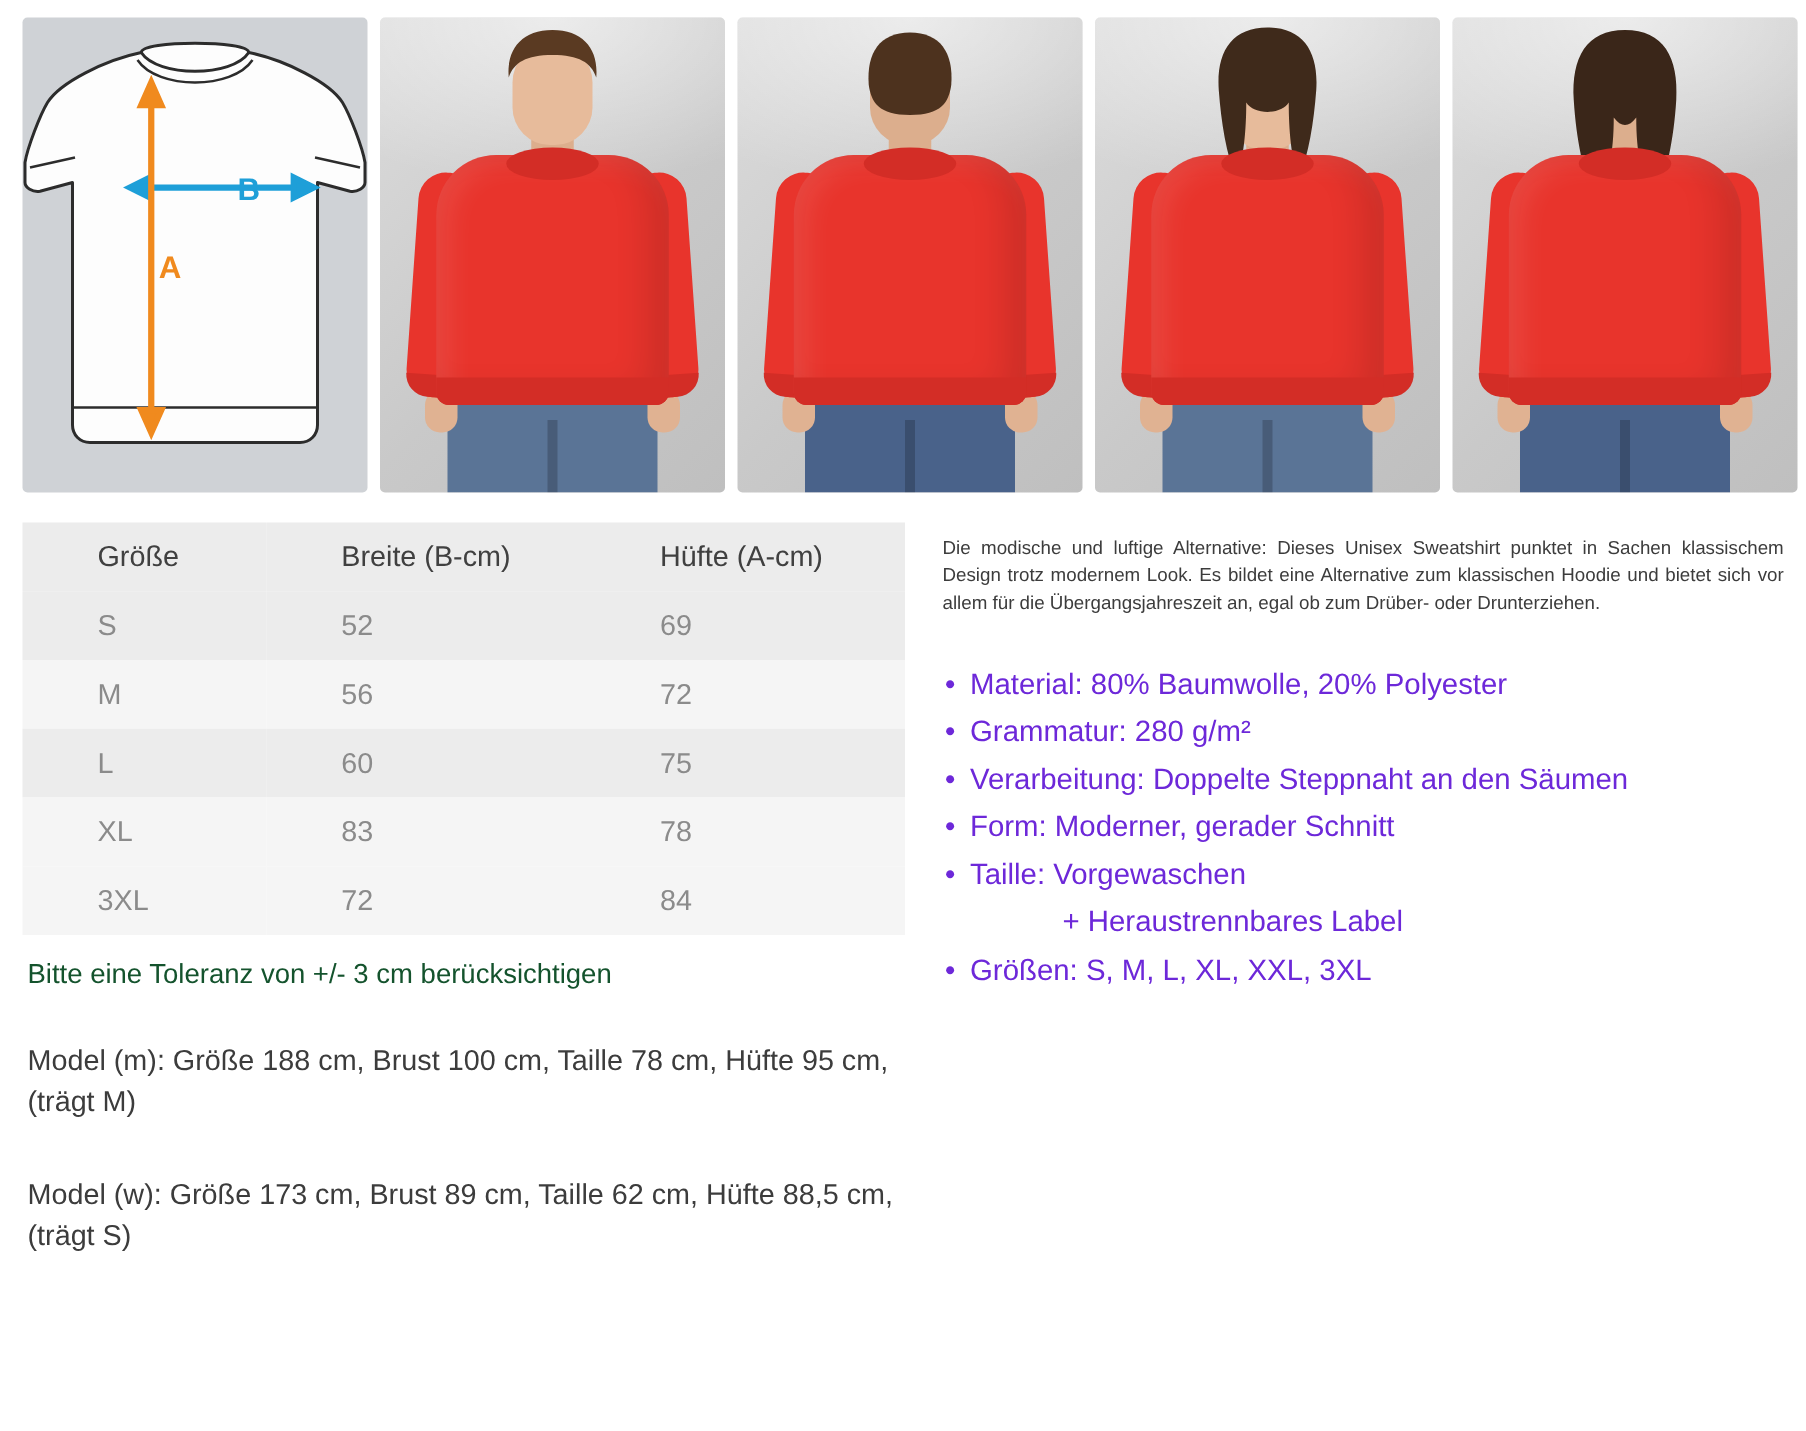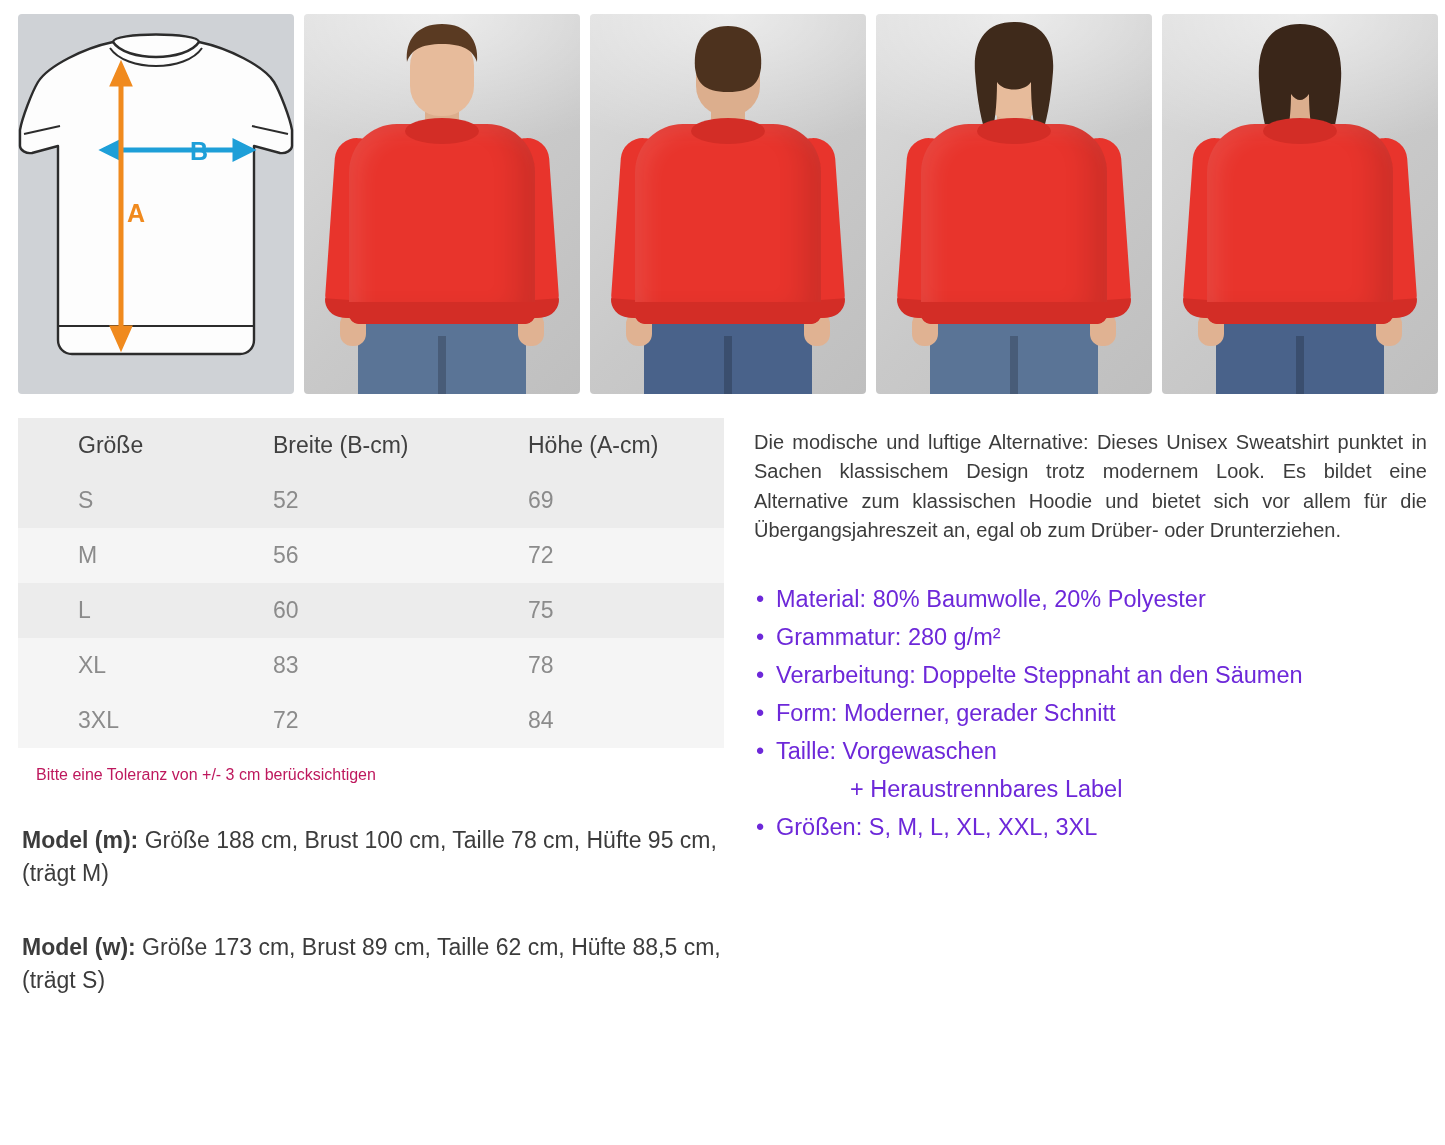--- a/index.html
+++ b/index.html
@@ -200,36 +200,36 @@
     color: #404040;
     background: #ececec;
   }
   table.size-table tr.odd td { background: #ececec; }
   table.size-table tr.even td { background: #f5f5f5; }
   table.size-table col.c1 { width: 195px; }
   table.size-table col.c2 { width: 255px; }
   table.size-table col.c3 { width: 256px; }
 
   .tolerance {
-    font-size: 16px;
-    color: #be185d;
-    margin: 18px 0 0 18px;
+    font-size: 22px;
+    color: #14532d;
+    margin: 18px 0 0 4px;
   }
 
   .model-line {
     font-size: 23px;
     color: #3c3c3c;
     margin: 40px 0 0 4px;
     line-height: 1.45;
   }
-  .model-line b { font-weight: bold; }
+  .model-line b { font-weight: normal; }
 
   
   .desc {
-    font-size: 20px;
+    font-size: 15px;
     line-height: 1.47;
     color: #3c3c3c;
     text-align: justify;
     margin: 0;
   }
   ul.specs {
     list-style: none;
     margin: 34px 0 0 0;
     padding: 0;
   }
@@ -384,21 +384,21 @@
     <table class="size-table">
       <colgroup>
           <col class="c1">
           <col class="c2">
           <col class="c3">
         </colgroup>
       <thead>
         <tr>
           <th>Größe</th>
           <th>Breite (B-cm)</th>
-          <th>Höhe (A-cm)</th>
+          <th>Hüfte (A-cm)</th>
         </tr>
       </thead>
       <tbody>
         <tr class="odd">
           <td>S</td>
           <td>52</td>
           <td>69</td>
         </tr>
         <tr class="even">
           <td>M</td>

